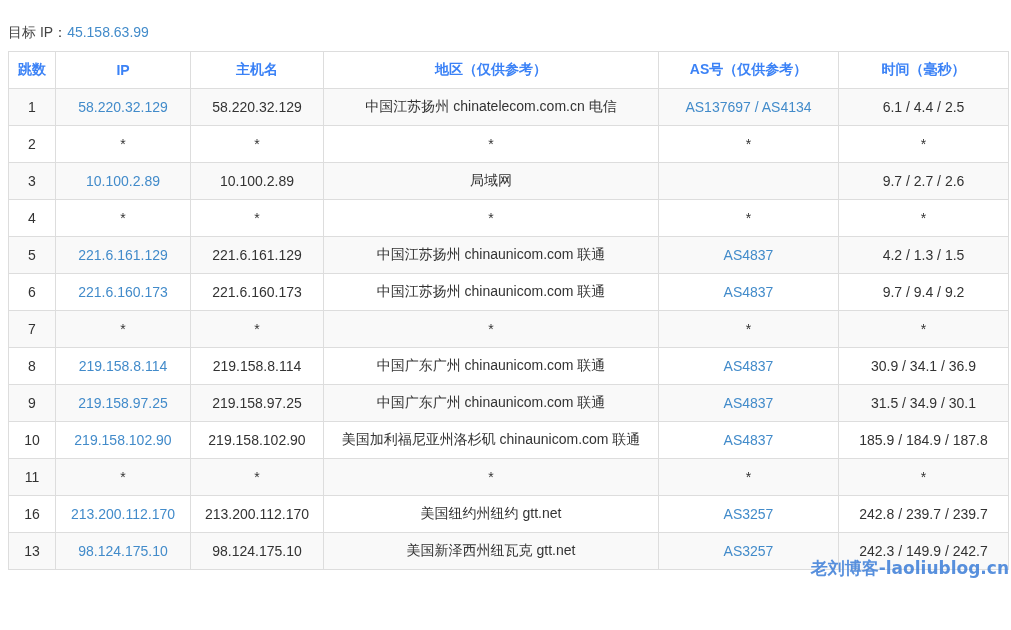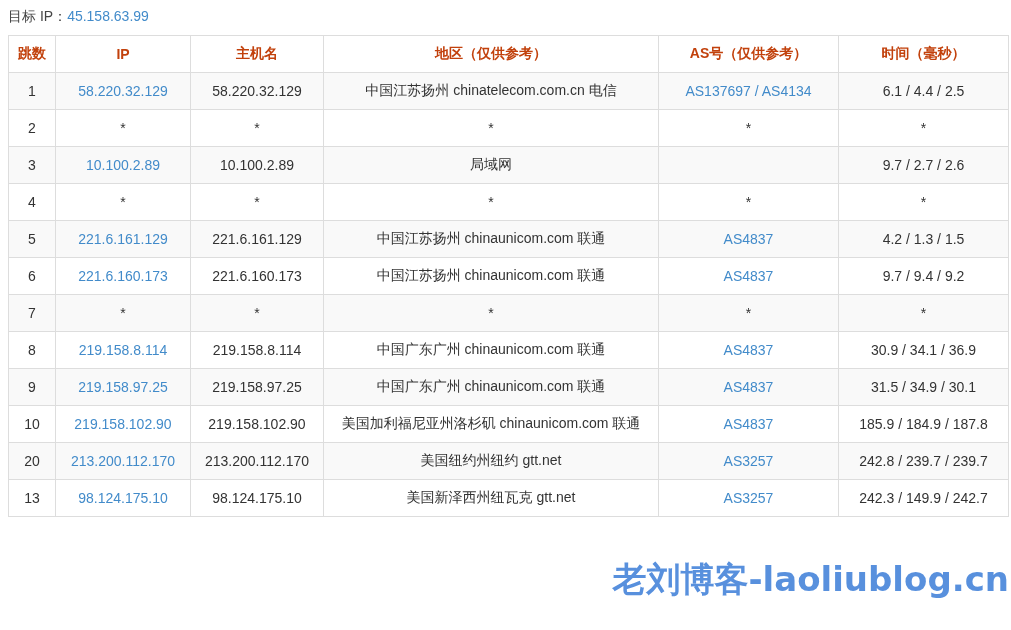--- a/index.html
+++ b/index.html
@@ -1,26 +1,26 @@
 <!DOCTYPE html>
 <html style="--link: #428bca; --wm: #3b7dd8;"><head>
 <meta charset="utf-8">
 <style>
   html,body{margin:0;padding:0;background:#fff;font-family:"Liberation Sans","DejaVu Sans",sans-serif;}
-  .page{position:relative;width:1011px;height:630px;overflow:hidden;box-sizing:border-box;padding:8px 3px 0 8px;}
+  .page{position:relative;width:1011px;height:630px;overflow:hidden;box-sizing:border-box;padding:24px 3px 0 8px;}
   .topbar{width:1000px;display:flex;justify-content:space-between;align-items:center;font-size:14px;color:#444;margin-bottom:9px;}
   .topbar a,.link{color:var(--link,#428bca);text-decoration:none;cursor:pointer;}
   table{width:1000px;border-collapse:collapse;table-layout:fixed;font-size:14px;color:#333;}
   th,td{border:1px solid #ddd;text-align:center;vertical-align:middle;height:36px;padding:0 4px;overflow:hidden;white-space:nowrap;}
-  th{font-weight:bold;color:#c2410c;background:#fff;}
+  th{font-weight:bold;color:#3b82f6;background:#fff;}
   tbody tr:nth-child(odd) td{background:#f9f9f9;}
   tbody tr:nth-child(even) td{background:#ffffff;}
   col.c-hop{width:47px;}col.c-ip{width:135px;}col.c-host{width:133px;}
   col.c-region{width:335px;}col.c-asn{width:180px;}col.c-time{width:170px;}
-  .watermark{position:absolute;top:557px;right:2px;font-size:34px;font-weight:bold;
+  .watermark{position:absolute;top:557px;right:2px;font-size:17px;font-weight:bold;
     color:var(--wm,#3b7dd8);opacity:.85;white-space:nowrap;pointer-events:none;
     font-family:"DejaVu Sans","Liberation Sans",sans-serif;}
 </style>
 </head>
 <body>
 
 <div class="page">
 
   <div class="topbar">
     <div>
@@ -131,23 +131,31 @@
 
     <tr>
       <td>10</td>
       <td><span class="link">219.158.102.90</span></td>
       <td>219.158.102.90</td>
       <td>美国加利福尼亚州洛杉矶 chinaunicom.com 联通</td>
       <td><span class="link">AS4837</span></td>
       <td>185.9 / 184.9 / 187.8</td>
     </tr>
 
+    <tr>
+      <td>11</td>
+      <td><span>*</span></td>
+      <td>*</td>
+      <td>*</td>
+      <td><span>*</span></td>
+      <td>*</td>
+    </tr>
 
     <tr>
-      <td>20</td>
+      <td>16</td>
       <td><span class="link">213.200.112.170</span></td>
       <td>213.200.112.170</td>
       <td>美国纽约州纽约 gtt.net</td>
       <td><span class="link">AS3257</span></td>
       <td>242.8 / 239.7 / 239.7</td>
     </tr>
 
     <tr>
       <td>13</td>
       <td><span class="link">98.124.175.10</span></td>

